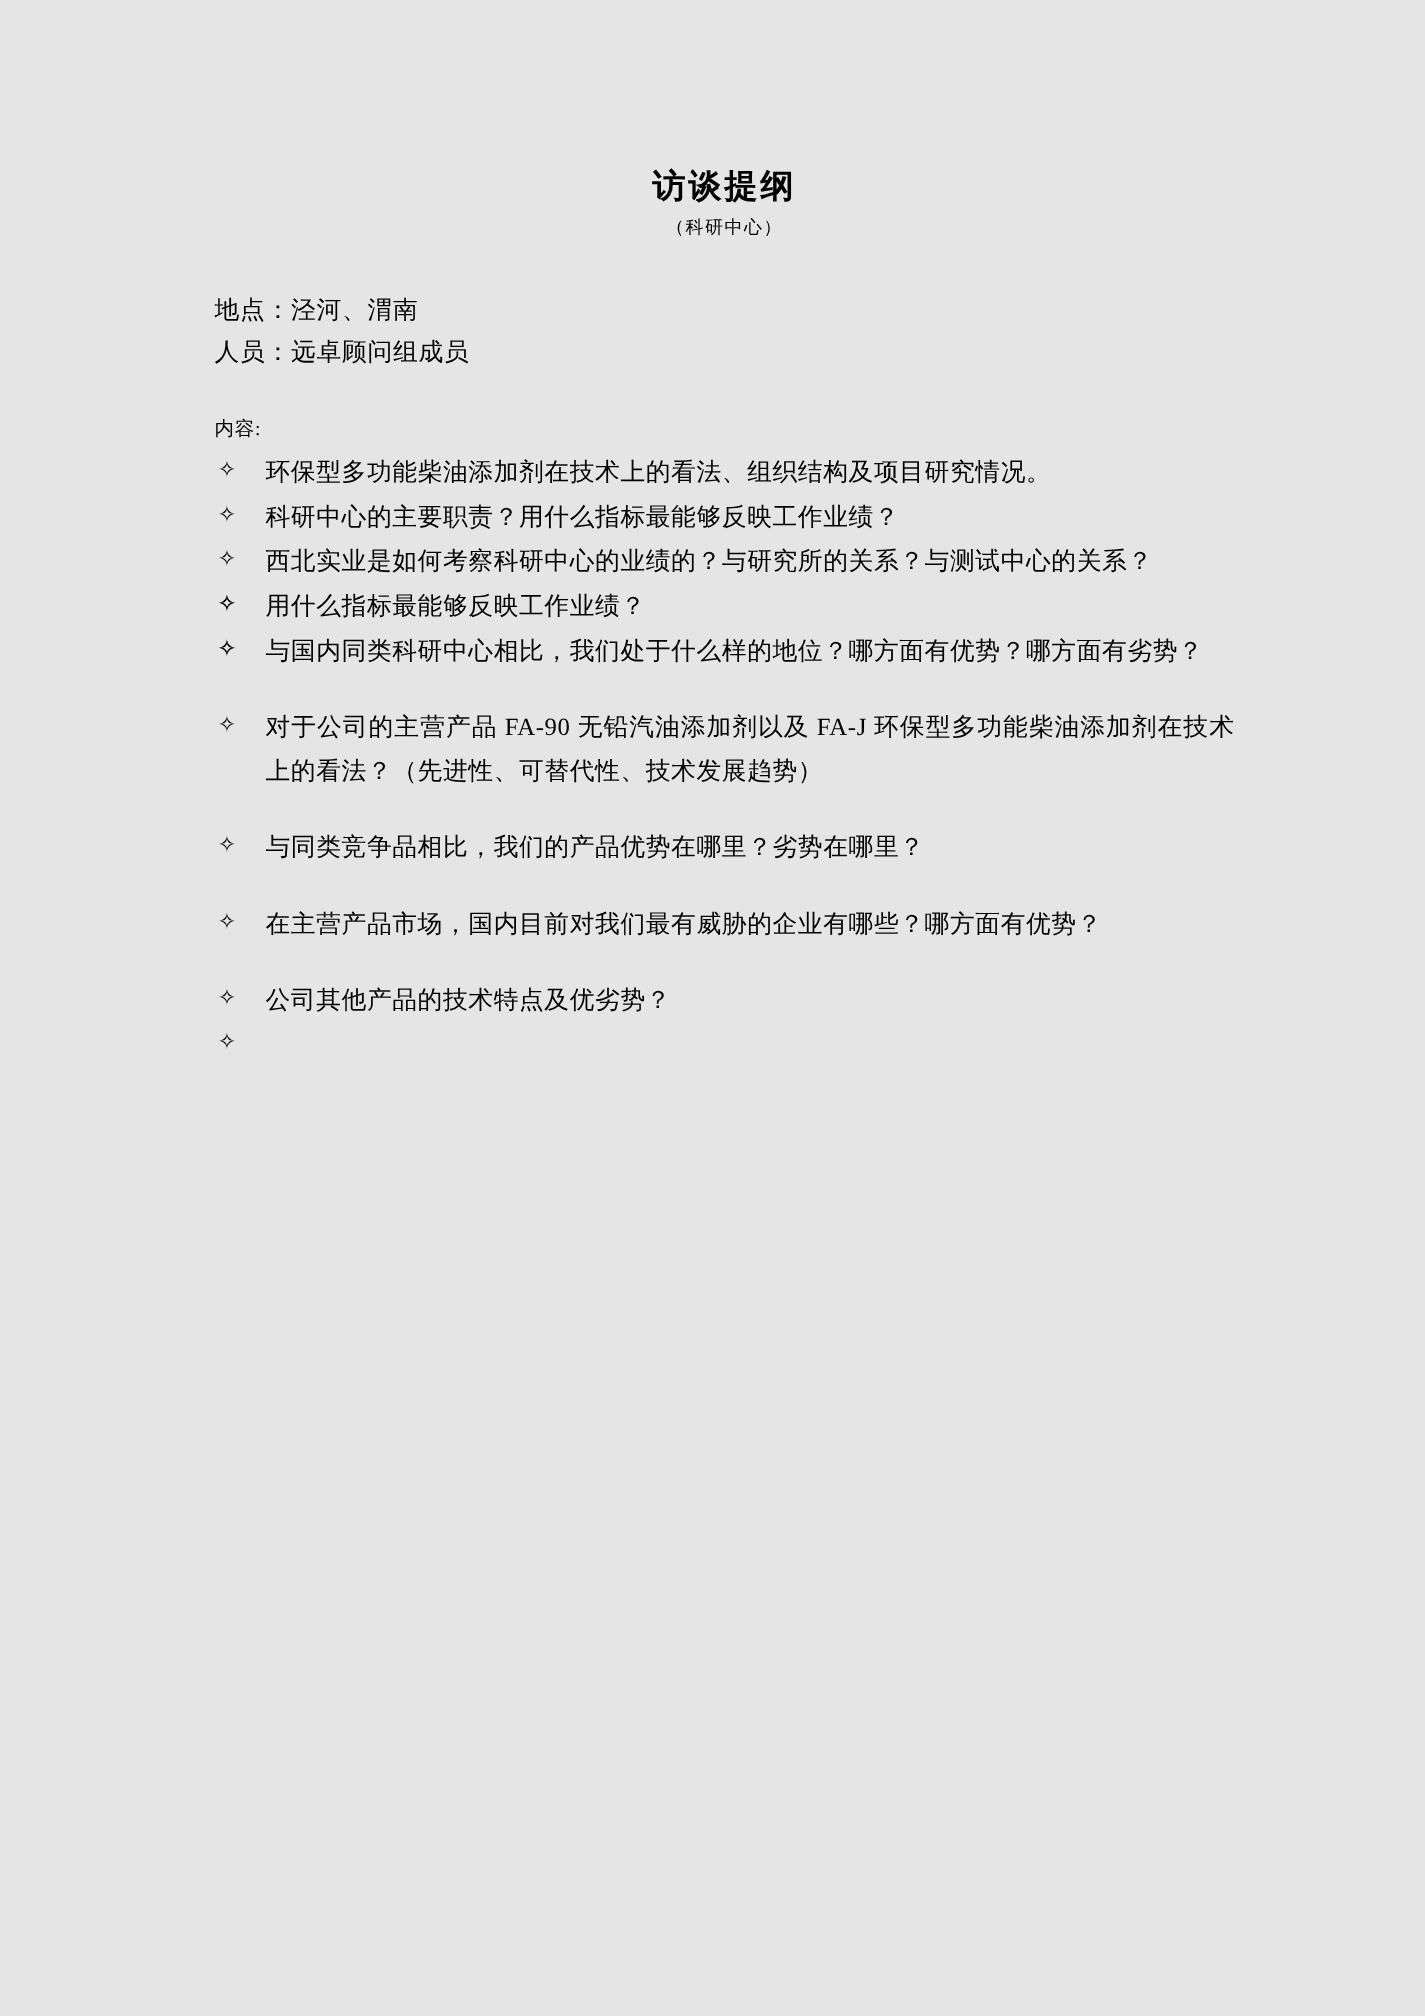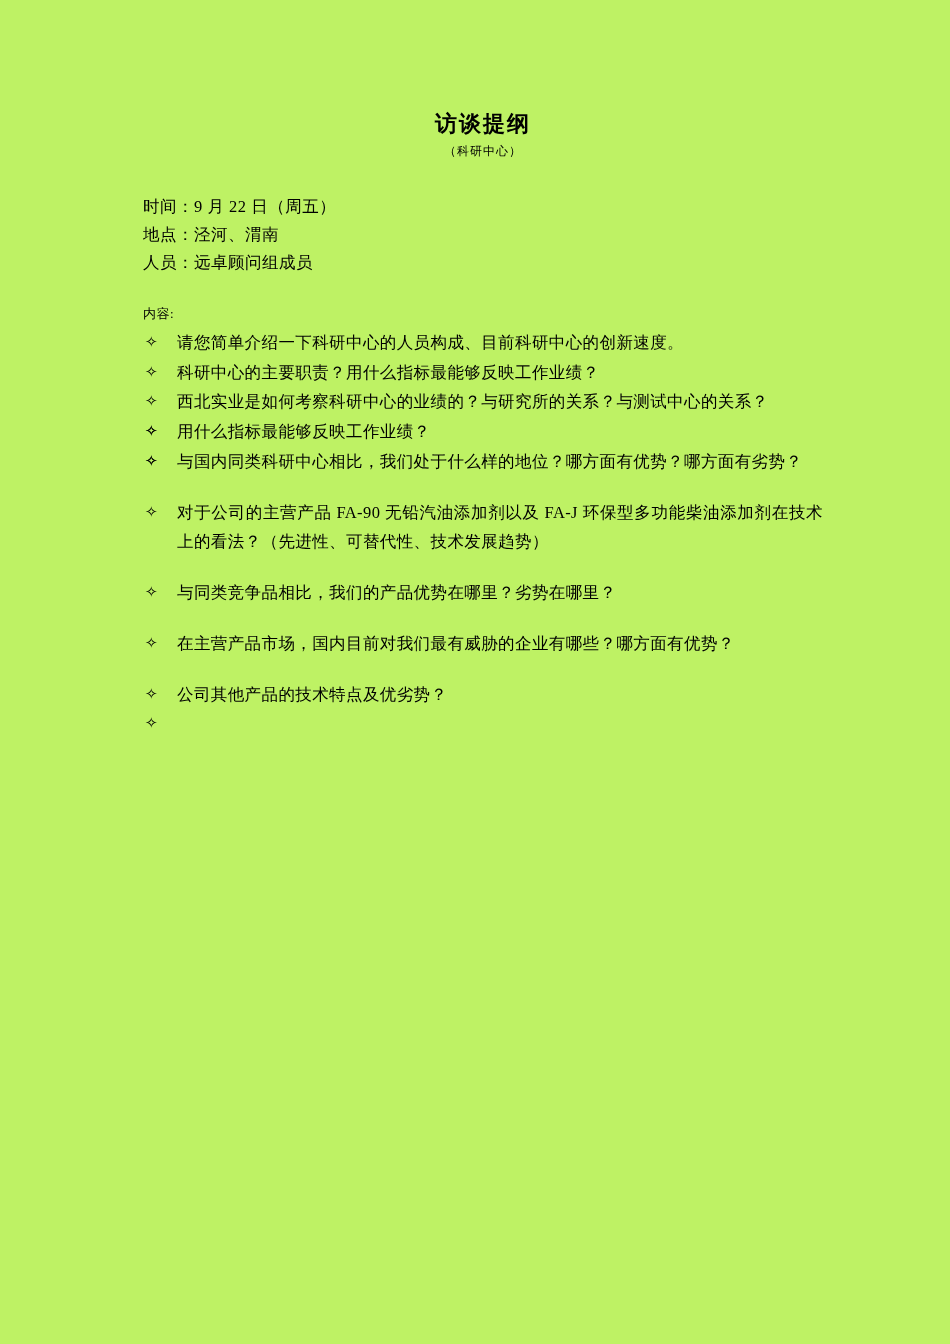--- a/index.html
+++ b/index.html
@@ -3,21 +3,21 @@
 <meta charset="utf-8">
 <style>
   html, body {
     margin: 0;
     padding: 0;
     background: #ffffff;
   }
   .page {
     width: 950px;
     height: 1344px;
-    background: #bef264;
+    background: #e5e5e5;
     position: relative;
     box-sizing: border-box;
     font-family: "Liberation Serif", "DejaVu Serif", serif;
     color: #000000;
     overflow: hidden;
   }
   .content {
     position: absolute;
     left: 143px;
     top: 110px;
@@ -83,31 +83,30 @@
 </head>
 <body>
 
 <div class="page">
   <div class="content">
 
     <h1 class="doc-title">访谈提纲</h1>
     <div class="doc-subtitle">（科研中心）</div>
 
     <div class="meta-block">
-      <div class="meta-line">时间：9 月 22 日（周五）</div>
       <div class="meta-line">地点：泾河、渭南</div>
       <div class="meta-line">人员：远卓顾问组成员</div>
     </div>
 
     <div class="section-label">内容:</div>
 
     <ul class="bullets">
       <li>
         <span class="bullet-mark">✧</span>
-        <span>请您简单介绍一下科研中心的人员构成、目前科研中心的创新速度。</span>
+        <span>环保型多功能柴油添加剂在技术上的看法、组织结构及项目研究情况。</span>
       </li>
       <li>
         <span class="bullet-mark">✧</span>
         <span>科研中心的主要职责？用什么指标最能够反映工作业绩？</span>
       </li>
       <li>
         <span class="bullet-mark">✧</span>
         <span>西北实业是如何考察科研中心的业绩的？与研究所的关系？与测试中心的关系？</span>
       </li>
       <li>

